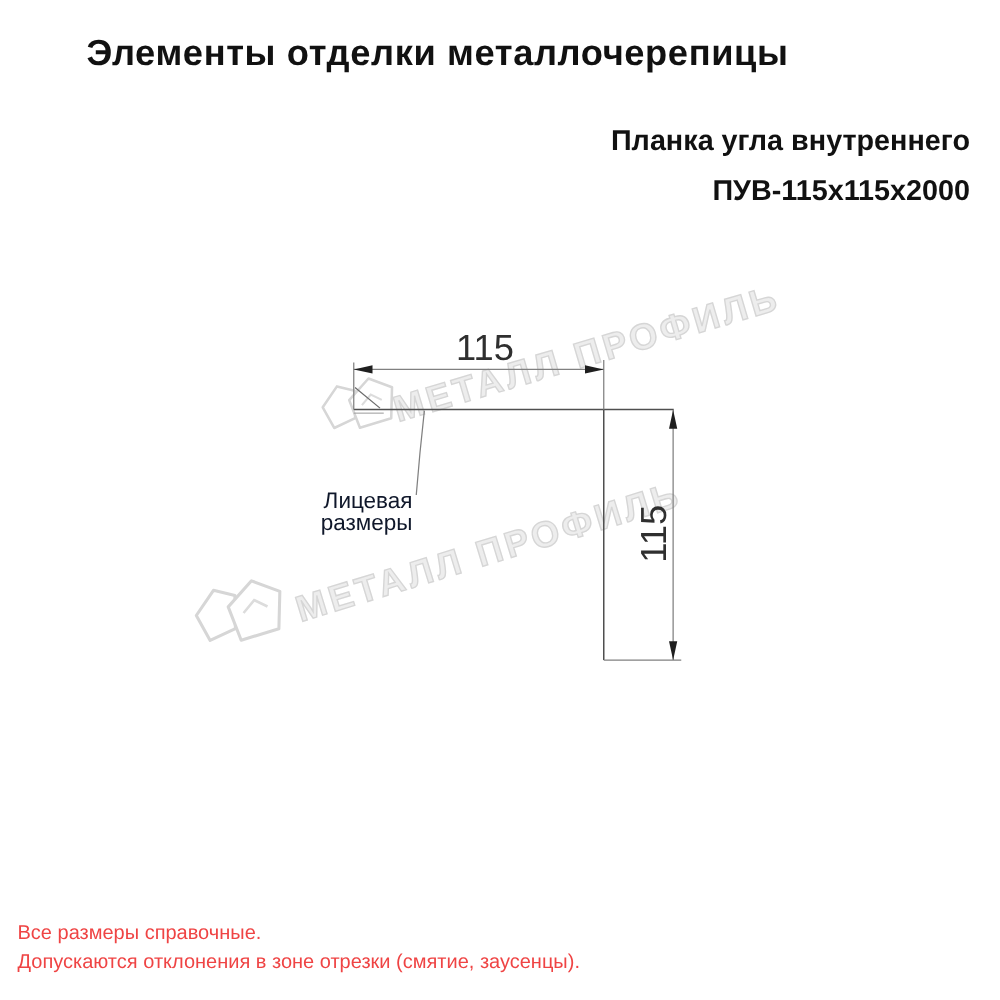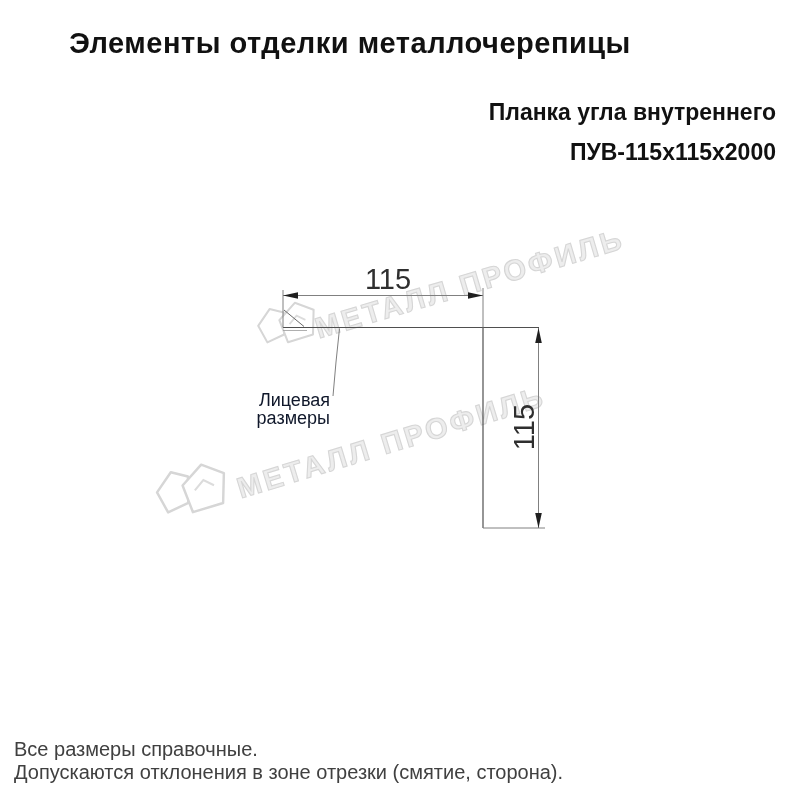--- a/index.html
+++ b/index.html
@@ -39,21 +39,21 @@
   .dim-top{left:362px;top:265px;width:52px;text-align:center;}
   .dim-right{
     left:497px;top:412px;width:56px;height:30px;text-align:center;
     transform:rotate(-90deg);transform-origin:50% 50%;
   }
   .face-label{
     z-index:3;left:250px;top:391px;width:80px;text-align:right;
     font-size:18px;line-height:1.0;color:#0f172a;
   }
   
-  .footer{left:14px;z-index:3;font-size:20px;color:#404040;}
+  .footer{left:14px;z-index:3;font-size:16px;color:#ef4444;}
   .footer.l1{top:738px;}
   .footer.l2{top:761px;}
 </style>
 </head>
 <body>
 
 <div class="abs page-title">Элементы отделки металлочерепицы</div>
 <div class="abs subtitle">Планка угла внутреннего</div>
 <div class="abs subtitle subtitle2">ПУВ-115х115х2000</div>
 
@@ -107,13 +107,13 @@
 
 <div class="abs dim-text dim-top">115</div>
 <div class="abs dim-text dim-right">115</div>
 
 <div class="abs face-label">
   <span>Лицевая</span><br>
   <span>размеры</span>
 </div>
 
 <div class="abs footer l1">Все размеры справочные.</div>
-<div class="abs footer l2">Допускаются отклонения в зоне отрезки (смятие, сторона).</div>
+<div class="abs footer l2">Допускаются отклонения в зоне отрезки (смятие, заусенцы).</div>
 
 </body></html>

